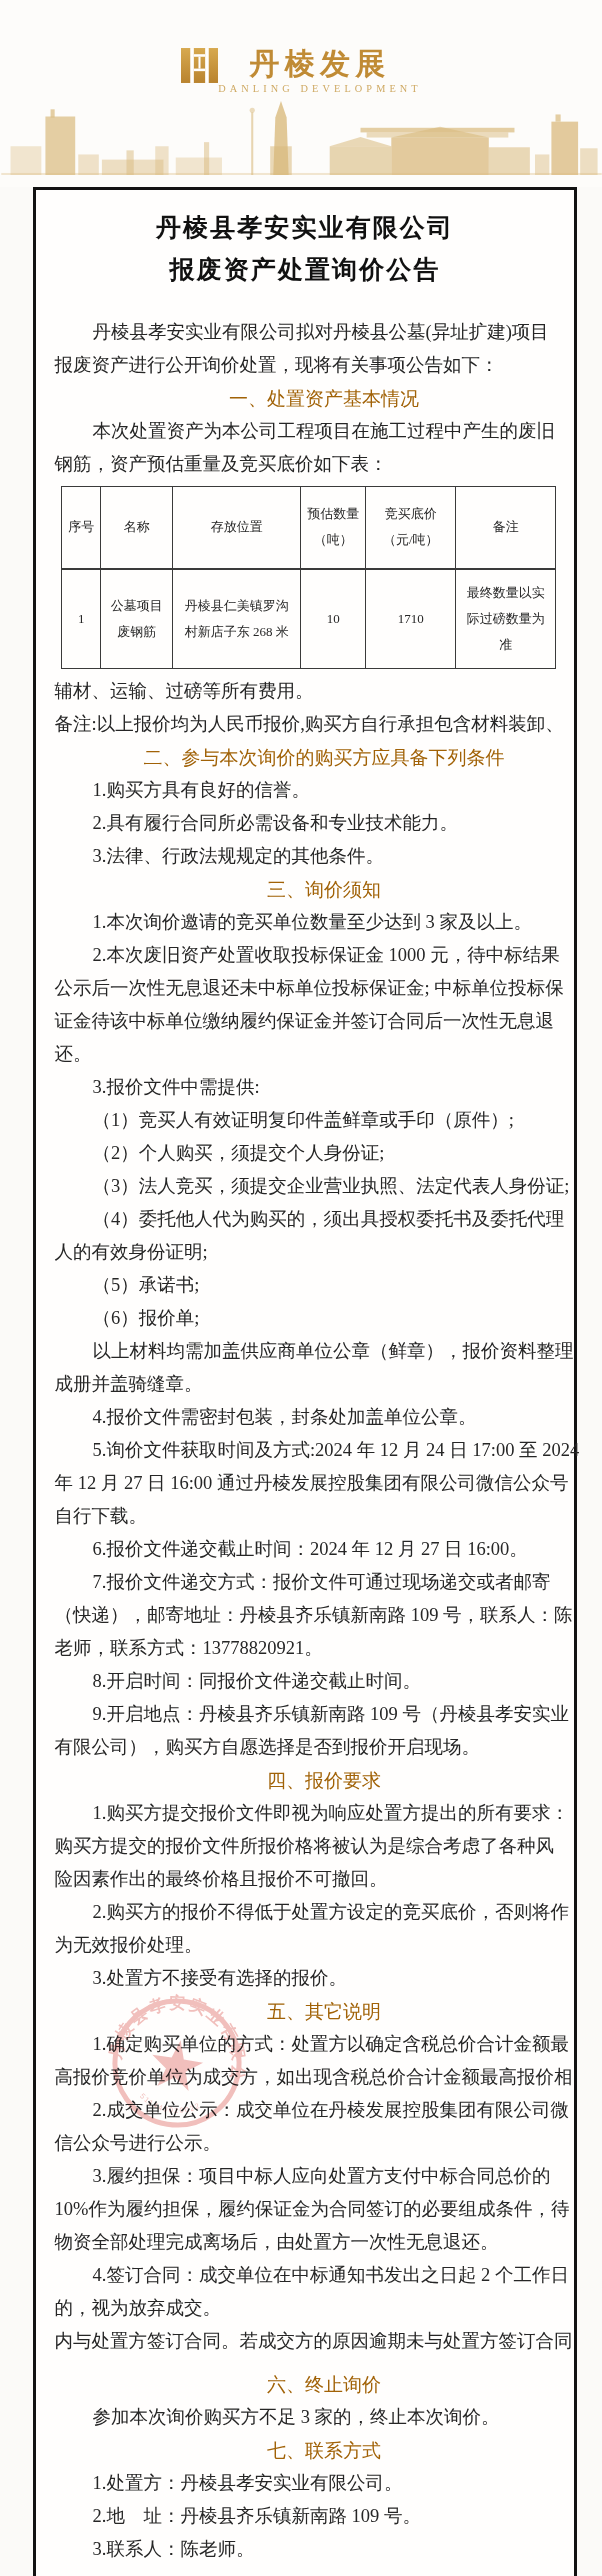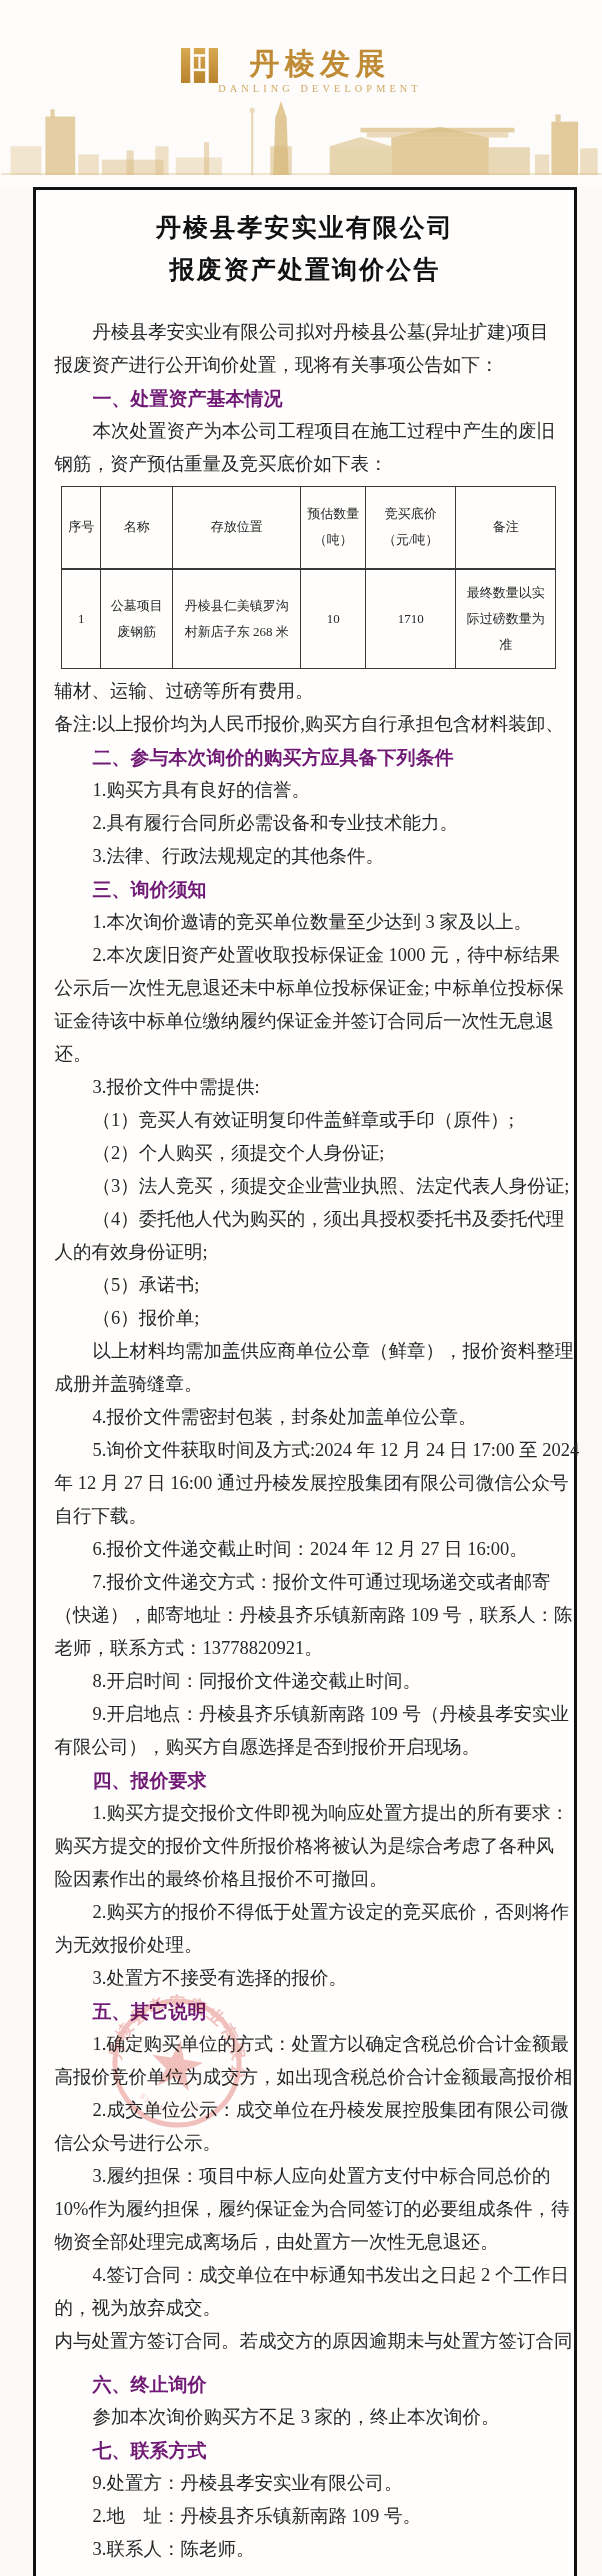--- a/index.html
+++ b/index.html
@@ -20,21 +20,21 @@
   .doc-box{
     position:absolute;left:33px;top:187px;width:544px;height:3049px;
     border:3.1px solid #121212;border-bottom-width:4.6px;
     background:#fffefd;box-sizing:border-box;padding:15.5px 18.5px 0;
   }
   .title-block{margin-bottom:26px;}
   .t{ text-align:center;font-size:25px;line-height:42px;font-weight:700;color:#111;
       font-family:"Liberation Sans","DejaVu Sans",sans-serif;letter-spacing:2.1px;}
   .line{font-size:18.5px;line-height:33px;height:33px;white-space:nowrap;color:#262626;}
   .line.in{padding-left:38px;}
-  .line.h{font-family:"Liberation Sans","DejaVu Sans",sans-serif;font-weight:700;font-size:19px;color:#701a75;padding-left:38px;}
+  .line.h{font-family:"Liberation Sans","DejaVu Sans",sans-serif;font-weight:400;font-size:19px;color:#a16207;padding-left:38px;text-align:center;}
   .line.mt{margin-top:10px;}
   
   table.asset{border-collapse:collapse;table-layout:fixed;width:495px;margin:5.2px 0 6.2px 6.7px;font-size:13px;color:#262626;}
   table.asset th,table.asset td{border:1.5px solid #3a3a3a;text-align:center;vertical-align:middle;padding:2.1px 5.2px;line-height:26px;font-weight:400;overflow:hidden;}
   table.asset thead th{height:77px;border-bottom-width:2.6px;}
   table.asset tbody td{height:94px;}
   .seal-faint{position:absolute;left:107px;top:1993px;width:140px;height:140px;opacity:.32;mix-blend-mode:multiply;transform:rotate(9deg);}
 </style>
 </head>
 <body>
@@ -186,21 +186,21 @@
       <div class="line ">信公众号进行公示。</div>
       <div class="line in">3.履约担保：项目中标人应向处置方支付中标合同总价的</div>
       <div class="line ">10%作为履约担保，履约保证金为合同签订的必要组成条件，待</div>
       <div class="line ">物资全部处理完成离场后，由处置方一次性无息退还。</div>
       <div class="line in">4.签订合同：成交单位在中标通知书发出之日起 2 个工作日</div>
       <div class="line ">的，视为放弃成交。</div>
       <div class="line ">内与处置方签订合同。若成交方的原因逾期未与处置方签订合同</div>
       <div class="line h mt">六、终止询价</div>
       <div class="line in">参加本次询价购买方不足 3 家的，终止本次询价。</div>
       <div class="line h">七、联系方式</div>
-      <div class="line in">9.处置方：丹棱县孝安实业有限公司。</div>
+      <div class="line in">1.处置方：丹棱县孝安实业有限公司。</div>
       <div class="line in">2.地　址：丹棱县齐乐镇新南路 109 号。</div>
       <div class="line in">3.联系人：陈老师。</div>
     </div>
 
 </div>
 
 <div class="seal-faint" id="seal-faint"><svg viewBox="0 0 280 280" width="100%" height="100%">
       <defs>
         <path id="sfa" d="M 32 172 A 112 112 0 1 1 248 172" fill="none"></path>
         <path id="sfb" d="M 64 206 A 102 102 0 0 0 216 206" fill="none"></path>

